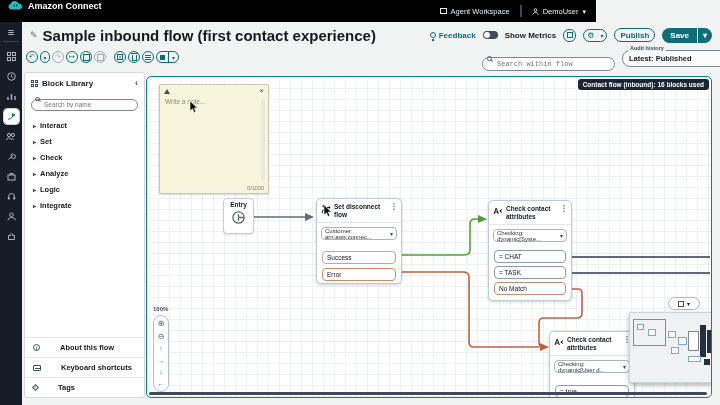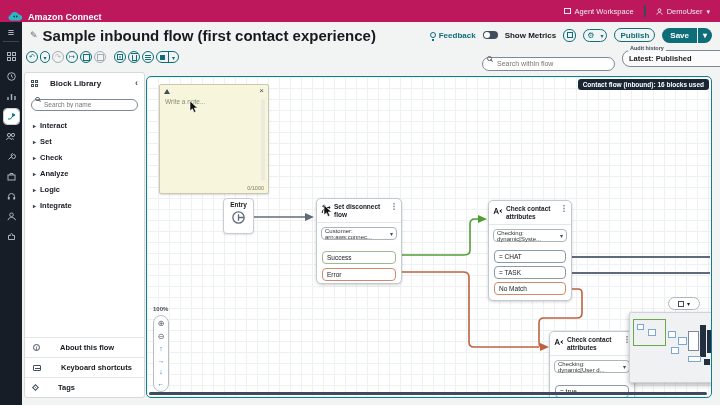--- a/index.html
+++ b/index.html
@@ -1,21 +1,21 @@
 <!DOCTYPE html>
 <html><head>
 <meta charset="utf-8">
 <style>
 *{margin:0;padding:0;box-sizing:border-box}
 html,body{width:720px;height:405px;overflow:hidden}
 body{font-family:"Liberation Sans",sans-serif;background:#f2f3f3;color:#16191f}
 #app{position:relative;width:720px;height:405px}
 
 
-.topbar{position:absolute;left:0;top:0;width:720px;height:22px;background:#be185d;color:#fff;display:flex;align-items:flex-end;z-index:20}
+.topbar{position:absolute;left:0;top:0;width:596px;height:22px;background:#000000;color:#fff;display:flex;align-items:flex-start;z-index:20}
 .brand{display:flex;align-items:center;gap:5px;padding-left:8px;font-size:9px;font-weight:bold}
 .top-right{margin-left:auto;display:flex;align-items:center;height:100%}
 .top-item{display:flex;align-items:center;gap:4px;font-size:7.5px;color:#e7ecef;padding:0 10px;height:100%}
 .top-sep{width:1px;height:12px;background:#3b4a5a}
 .caret{font-size:7px;line-height:1}
 
 
 .rail{position:absolute;left:0;top:22px;width:22px;height:383px;background:#161d26;display:flex;flex-direction:column;align-items:center;z-index:19}
 .rail .burger{color:#d8dee4;font-size:11px;margin:4px 0 3px}
 .rail-div{width:16px;height:1px;background:#394655;margin-bottom:4px}
@@ -50,29 +50,29 @@
 .cpill .s2{padding:0 3px;font-size:6px}
 .ic-copy{position:relative;width:7px;height:7px}
 .ic-copy::before,.ic-copy::after{content:"";position:absolute;width:4.5px;height:4.5px;border:1px solid currentColor}
 .ic-copy::before{left:0;top:0}.ic-copy::after{right:0;bottom:0;background:#f2f3f3}
 .ic-trash{width:5px;height:6px;border:1px solid currentColor;border-top:none;position:relative;margin-top:2px}
 .ic-trash::before{content:"";position:absolute;left:-1.5px;top:-2px;width:7px;height:1px;background:currentColor}
 .ic-lines{width:6px;height:1px;background:currentColor;box-shadow:0 2px 0 currentColor,0 4px 0 currentColor;margin-bottom:4px}
 .ic-box{width:6px;height:6px;border:1px solid currentColor;font-size:5px;line-height:4px;text-align:center}
 .ic-boxf{width:6px;height:6px;background:currentColor}
 .search-wrap{position:absolute;left:460px;top:4px;width:133px;height:14px}
-.search-wrap input{width:100%;height:100%;border:1px solid #7d8998;border-radius:7px;font-size:7px;padding:0 4px 0 14px;color:#444;background:#fff;font-family:Liberation Sans, sans-serif}
+.search-wrap input{width:100%;height:100%;border:1px solid #7d8998;border-radius:7px;font-size:7px;padding:0 4px 0 14px;color:#444;background:#fff;font-family:Liberation Mono, monospace}
 .ic-search{position:absolute;left:5px;top:4px;width:4.5px;height:4.5px;border:1px solid #5f6b7a;border-radius:50%}
 .ic-search::after{content:"";position:absolute;width:3px;height:1.2px;background:#5f6b7a;transform:rotate(45deg);right:-2.8px;bottom:-1.5px}
 .audit{position:absolute;left:600px;top:2px;width:112px;height:17px;border:1px solid #7d8998;border-radius:8px;background:#fbfbfb;display:flex;align-items:center;justify-content:space-between;padding:0 6px;font-size:7.5px;font-weight:bold}
 .audit-lbl{position:absolute;left:606px;top:-3px;font-size:5.5px;font-weight:bold;color:#414d5c;background:#f2f3f3;padding:0 2px;z-index:2}
 
 
 .panel{position:absolute;left:24px;top:72px;width:121px;height:326px;background:#fff;border:1px solid #d5d9d9;border-radius:3px;z-index:14;display:flex;flex-direction:column}
-.panel-head{display:flex;align-items:center;gap:12px;padding:5px 6px 3px}
+.panel-head{display:flex;align-items:center;gap:4px;padding:5px 6px 3px}
 .grid-ic{display:grid;grid-template-columns:3px 3px;grid-gap:1px}
 .grid-ic i{width:3px;height:3px;border:1px solid #414d5c}
 .panel-title{font-size:8px;font-weight:bold;flex:1}
 .collapse{color:#414d5c;font-size:9px;font-weight:bold}
 .lib-search{position:relative;margin:2px 6px 6px}
 .lib-search input{width:100%;height:12px;border:1px solid #7d8998;border-radius:6px;font-size:6.5px;padding:0 3px 0 12px;color:#666;background:#fff;font-family:"Liberation Sans",sans-serif}
 .lib-search .ic-search{left:4px;top:3.5px}
 .cat{display:flex;align-items:center;gap:4px;padding:3.5px 8px;font-size:7.5px;font-weight:bold;color:#16191f}
 .tri{color:#414d5c;font-size:6px}
 .panel-foot{margin-top:auto}

